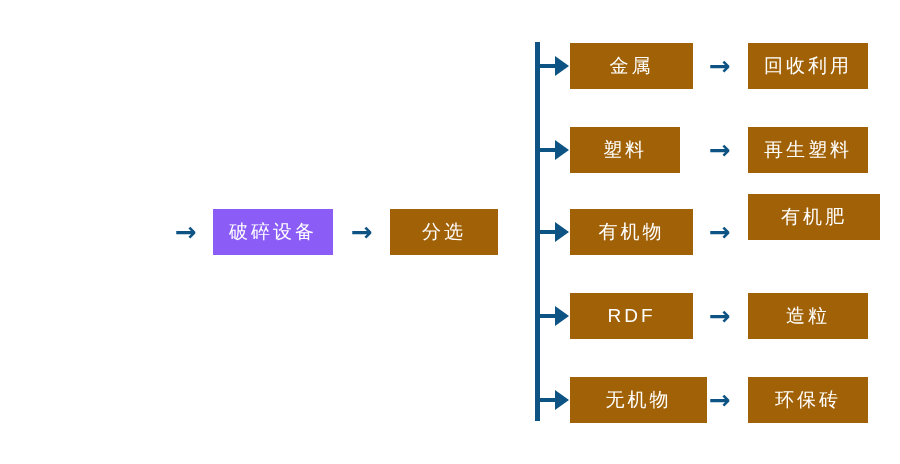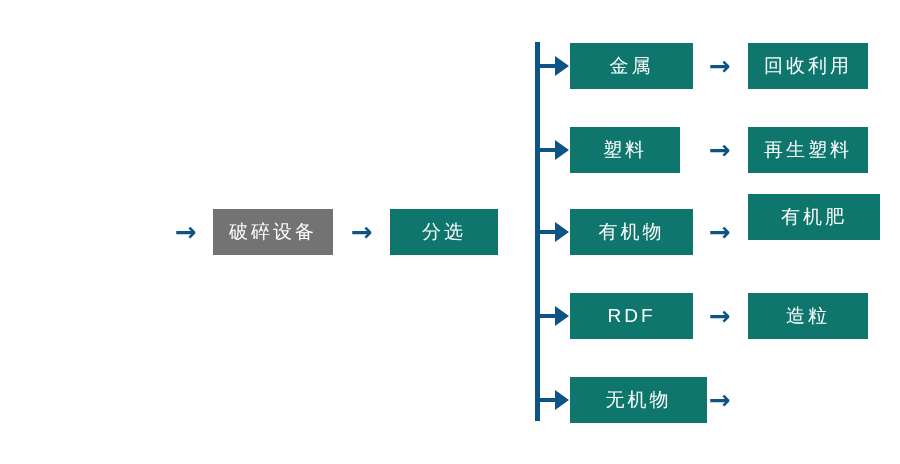--- a/index.html
+++ b/index.html
@@ -7,31 +7,31 @@
   body{
     width:900px;height:464px;
     background:#ffffff;
     font-family:"Liberation Sans","DejaVu Sans",sans-serif;
     overflow:hidden;
   }
   #canvas{position:relative;width:900px;height:464px;}
 
   .box{
     position:absolute;
-    background:#0f766e;
+    background:#a16207;
     color:#ffffff;
     display:flex;
     align-items:center;
     justify-content:center;
     letter-spacing:3px;
     font-weight:400;
     box-sizing:border-box;
     user-select:none;
   }
-  .box.red{background:#737373;}
+  .box.red{background:#8b5cf6;}
 
   .main-box{height:46px;font-size:19px;}
   .branch-box{height:46px;font-size:19px;}
 
   
   .arrow{
     position:absolute;
     color:#0d5383;
     font-size:26px;
     line-height:1;
@@ -115,14 +115,15 @@
   <div class="box branch-box" style="left:570px;top:293px;width:123px;">RDF</div>
   <div class="arrow" style="left:700px;top:302px;width:40px;height:28px;">→</div>
   <div class="box branch-box" style="left:748px;top:293px;width:120px;">造粒</div>
 
   <div class="branch-arrow" style="left:538px;top:389px;">
     <span class="shaft"></span>
     <span class="head"></span>
   </div>
   <div class="box branch-box" style="left:570px;top:377px;width:137px;">无机物</div>
   <div class="arrow" style="left:700px;top:386px;width:40px;height:28px;">→</div>
+  <div class="box branch-box" style="left:748px;top:377px;width:120px;">环保砖</div>
 
 </div>
 
 </body></html>

